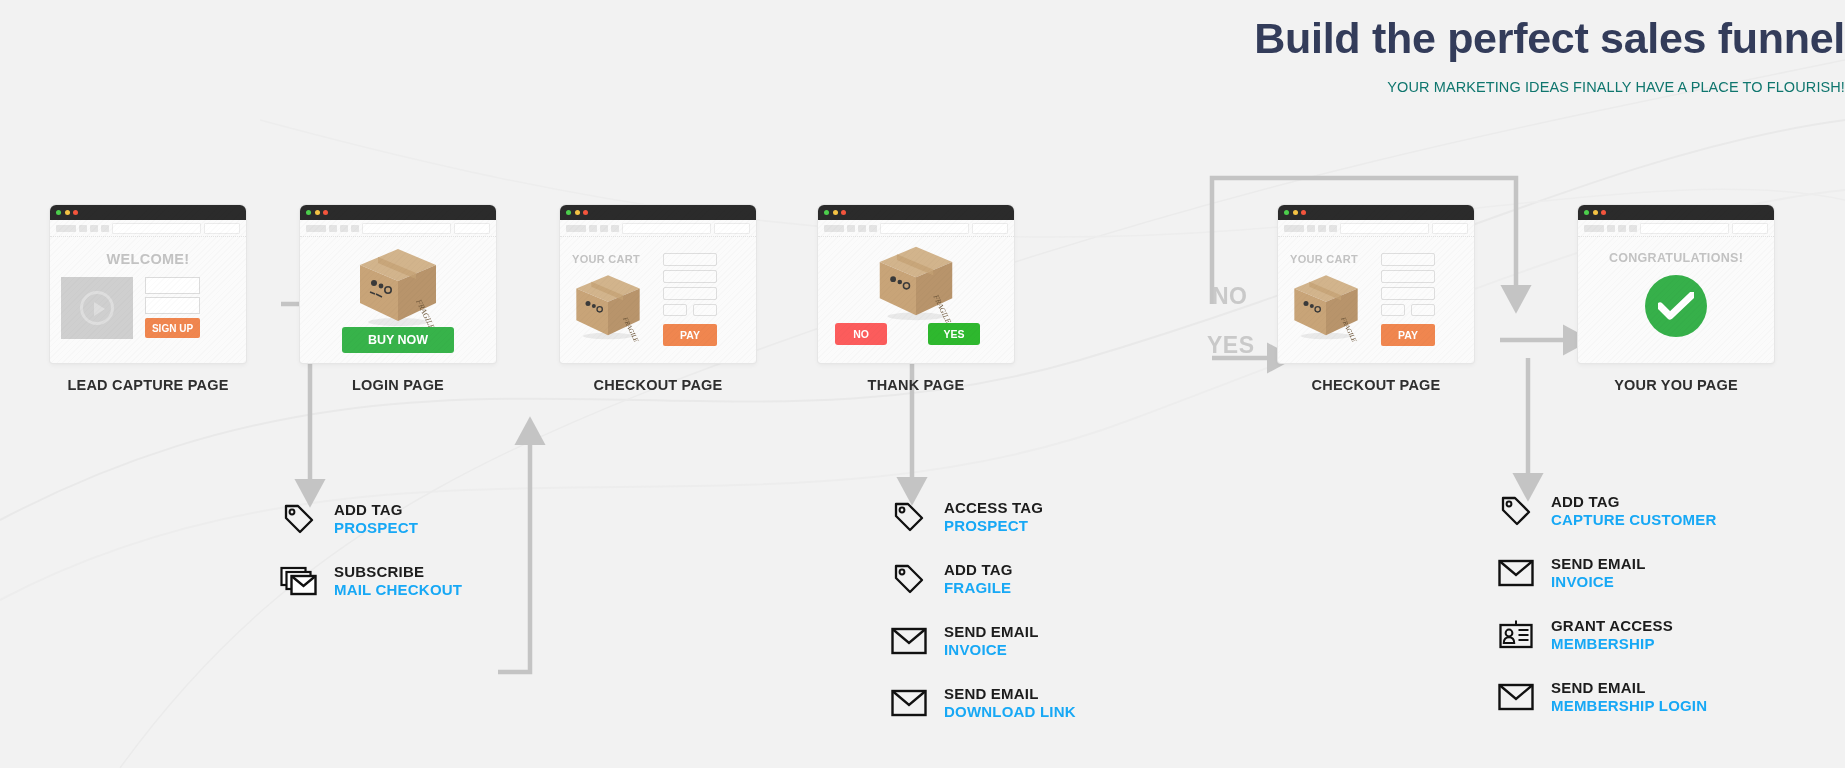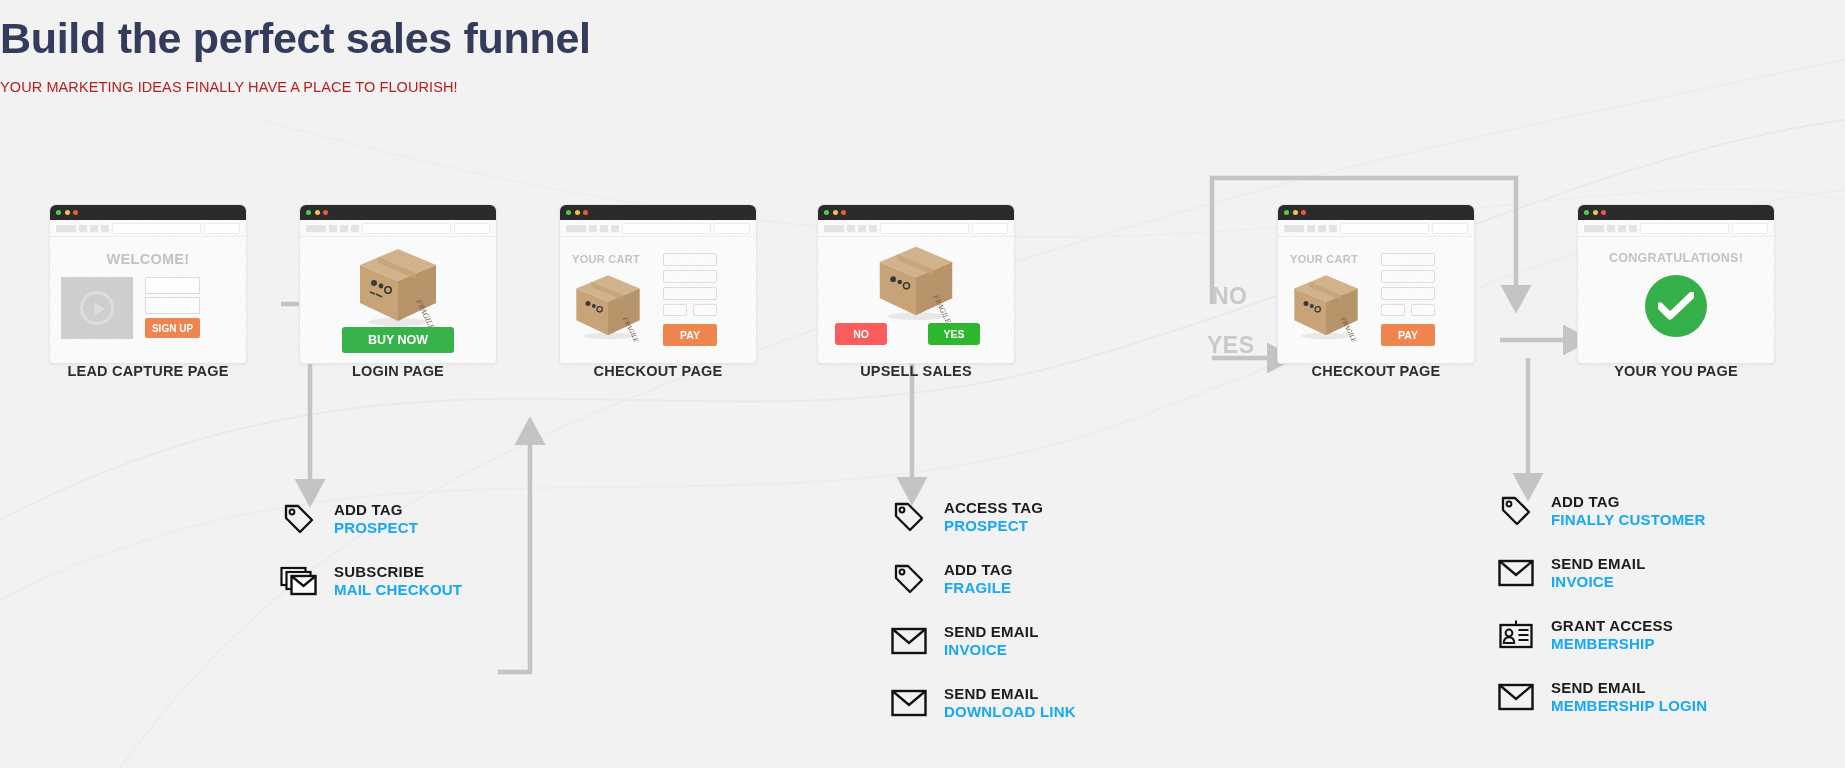--- a/index.html
+++ b/index.html
@@ -8,27 +8,27 @@
     background: #f2f2f2;
     font-family: "Liberation Sans", sans-serif;
     overflow: hidden;
   }
   #stage { position: relative; width: 1845px; height: 768px; }
 
   
   .bg-swoosh { position: absolute; inset: 0; pointer-events: none; }
 
   
-  .header { position: absolute; top: 0; left: 0; width: 100%; text-align: left; }
+  .header { position: absolute; top: 0; left: 0; width: 100%; text-align: right; }
   .title {
     font-size: 43px; font-weight: bold; color: #333c5a;
     letter-spacing: -0.3px; margin-top: 14px;
   }
   .subtitle {
-    font-size: 14.5px; color: #b91c1c; letter-spacing: 0.1px; margin-top: 16px;
+    font-size: 14.5px; color: #0f766e; letter-spacing: 0.1px; margin-top: 16px;
   }
 
   
   .funnel { position: absolute; top: 205px; left: 0; width: 100%; height: 210px; }
   .step { position: absolute; top: 0; width: 196px; }
 
   .browser {
     position: relative; width: 196px; height: 158px;
     background: #fbfbfb;
     border-radius: 6px 6px 3px 3px;
@@ -92,21 +92,21 @@
 
   .cart-row { position: absolute; background: #fcfcfc; border: 1.5px solid #dedede; border-radius: 2px; }
 
   .checkmark {
     position: absolute; left: 50%; top: 38px; transform: translateX(-50%);
     width: 62px; height: 62px; border-radius: 50%; background: #36b04a;
   }
   .checkmark svg { position: absolute; left: 13px; top: 17px; }
 
   .caption {
-    text-align: center; font-size: 14.5px;
+    margin-top: 14px; text-align: center; font-size: 14.5px;
     font-weight: bold; color: #2e2e2e; letter-spacing: 0.2px;
   }
 
   
   .wires { position: absolute; inset: 0; pointer-events: none; }
   .branch-label {
     position: absolute; font-size: 23px; font-weight: bold;
     color: #c9c9c9; letter-spacing: 0.5px;
   }
 
@@ -298,21 +298,21 @@
             <path d="M28 14 L66 30 L66 36 L28 20 Z" fill="#c4a274" opacity="0.75"></path>
             <circle cx="24" cy="40" r="3" fill="#3a3a3a"></circle>
             <circle cx="31" cy="43" r="2.4" fill="#3a3a3a"></circle>
             <circle cx="38" cy="47" r="3.2" fill="none" stroke="#3a3a3a" stroke-width="1.6"></circle>
             <text x="66" y="58" fill="#6b5437" font-size="8" font-family="Liberation Serif, serif" font-style="italic" transform="rotate(64 66 58)">FRAGILE</text>
           </svg>
           <div class="btn btn-no">NO</div>
           <div class="btn btn-yes">YES</div>
         </div>
       </div>
-      <div class="caption">UPSELL SALES</div>
+      <div class="caption">THANK PAGE</div>
     </div>
 
     <div class="step" style="left:1278px;">
       <div class="browser">
         <div class="titlebar">
           <span class="dot g"></span>
           <span class="dot y"></span>
           <span class="dot r"></span>
         </div>
         <div class="toolbar">
@@ -459,21 +459,21 @@
   <div class="actions" style="left:1495px; top:492px;">
     <div class="action">
       <span class="a-ico">
         <svg width="32" height="32" viewBox="0 0 32 32">
           <path d="M3 3 L15 3 L29 17 L17 29 L3 15 Z" fill="none" stroke="#111" stroke-width="2.3" stroke-linejoin="round"></path>
           <circle cx="9" cy="9" r="2.4" fill="none" stroke="#111" stroke-width="2"></circle>
         </svg>
       </span>
       <span class="a-txt">
         <span class="a-top">ADD TAG</span><br>
-        <span class="a-sub">FINALLY CUSTOMER</span>
+        <span class="a-sub">CAPTURE CUSTOMER</span>
       </span>
     </div>
     <div class="action">
       <span class="a-ico">
         <svg width="36" height="28" viewBox="0 0 36 28">
           <rect x="1.5" y="2" width="33" height="24" fill="none" stroke="#111" stroke-width="2.4"></rect>
           <path d="M1.5 2 L18 16 L34.5 2" fill="none" stroke="#111" stroke-width="2.4"></path>
         </svg>
       </span>
       <span class="a-txt">

